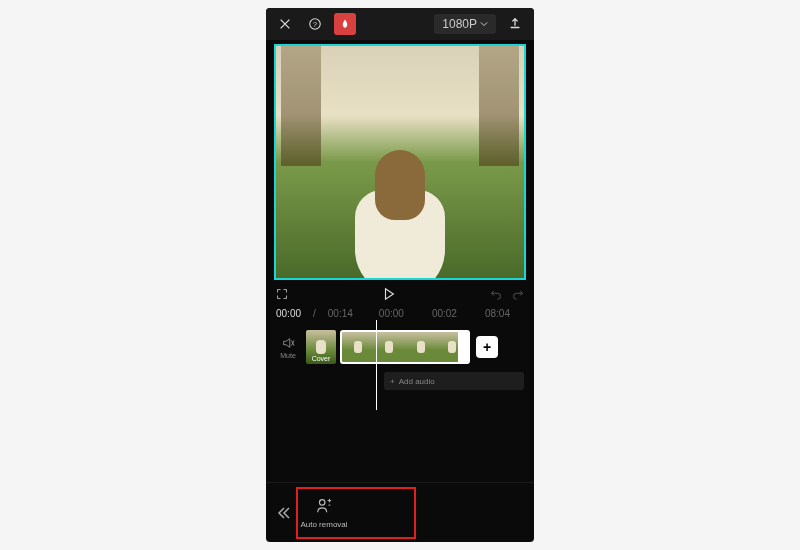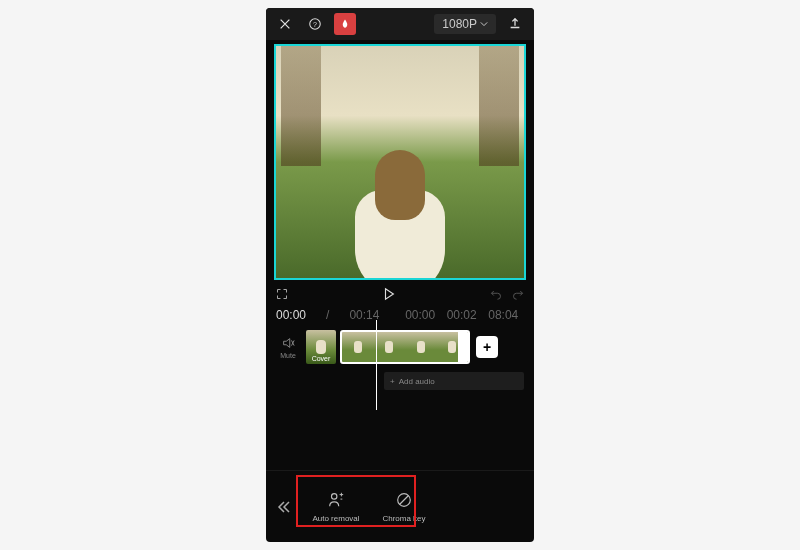--- a/index.html
+++ b/index.html
@@ -125,24 +125,24 @@
       color: #aaa;
       cursor: pointer;
       display: flex;
       align-items: center;
     }
     .controls .play { margin: 0 auto; }
     .controls .undo, .controls .redo { color: #555; }
 
     .timecodes {
       display: flex;
-      font-size: 12px;
+      font-size: 10px;
       color: #666;
       padding: 0 10px;
-      gap: 20px;
+      gap: 12px;
       height: 12px;
     }
     .timecodes .current { color: #ddd; }
     .timecodes .marks { flex: 1; display: flex; justify-content: space-around; }
 
     .timeline {
       position: relative;
       height: 90px;
       padding: 8px;
     }
@@ -258,25 +258,25 @@
       font-size: 8px;
       color: #888;
       cursor: pointer;
       width: 140px;
       gap: 4px;
     }
 
     .bottom-gap { flex: 1; }
 
     .bottombar {
-      height: 72px;
+      height: 60px;
       display: flex;
       align-items: center;
       padding: 0 6px;
-      gap: 12px;
+      gap: 0;
       border-top: 1px solid #1a1a1a;
       position: relative;
     }
     .back-btn {
       width: 24px;
       height: 40px;
       display: flex;
       align-items: center;
       justify-content: center;
       color: #aaa;
@@ -431,25 +431,16 @@
     <div class="tool">
       <div class="ticon">
         <svg viewBox="0 0 20 20" width="18" height="18">
             <circle cx="8" cy="6" r="3" stroke="#bbb" stroke-width="1.3" fill="none"></circle>
             <path d="M3 17 C3 13 6 12 8 12 C10 12 13 13 13 17" stroke="#bbb" stroke-width="1.3" fill="none"></path>
             <path d="M14 4 L18 4 M16 2 L16 6 M15 9 L17 9" stroke="#bbb" stroke-width="1.1" fill="none"></path>
           </svg>
       </div>
       <span>Auto removal</span>
     </div>
-    <div class="tool">
-      <div class="ticon">
-        <svg viewBox="0 0 20 20" width="18" height="18">
-            <circle cx="10" cy="10" r="7" stroke="#bbb" stroke-width="1.3" fill="none"></circle>
-            <path d="M5 15 L15 5" stroke="#bbb" stroke-width="1.3" fill="none"></path>
-          </svg>
-      </div>
-      <span>Chroma key</span>
-    </div>
     <div class="highlight-box"></div>
   </div>
 
 </div>
 
 </body></html>

